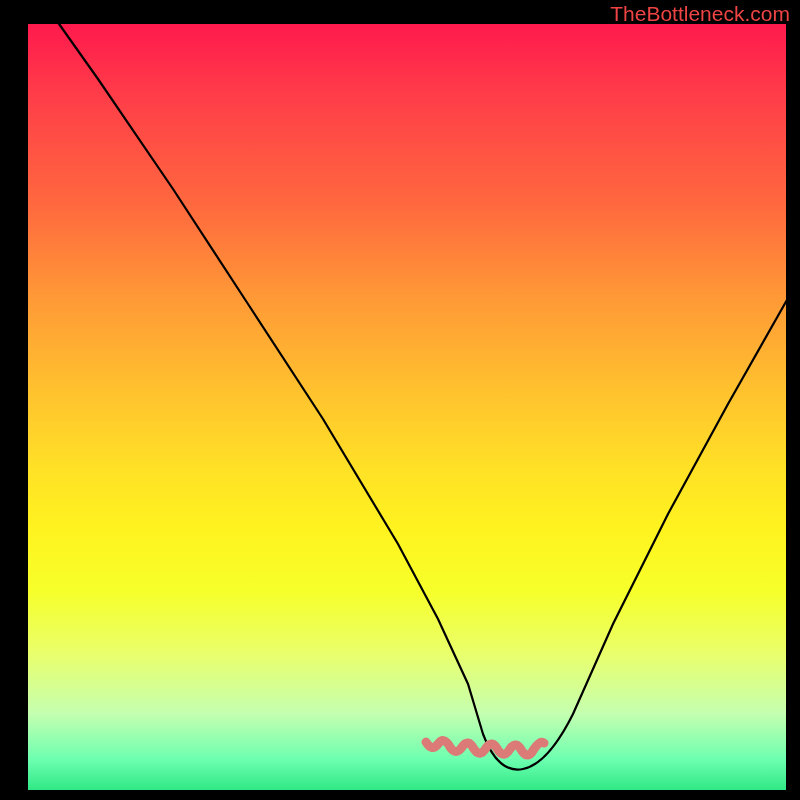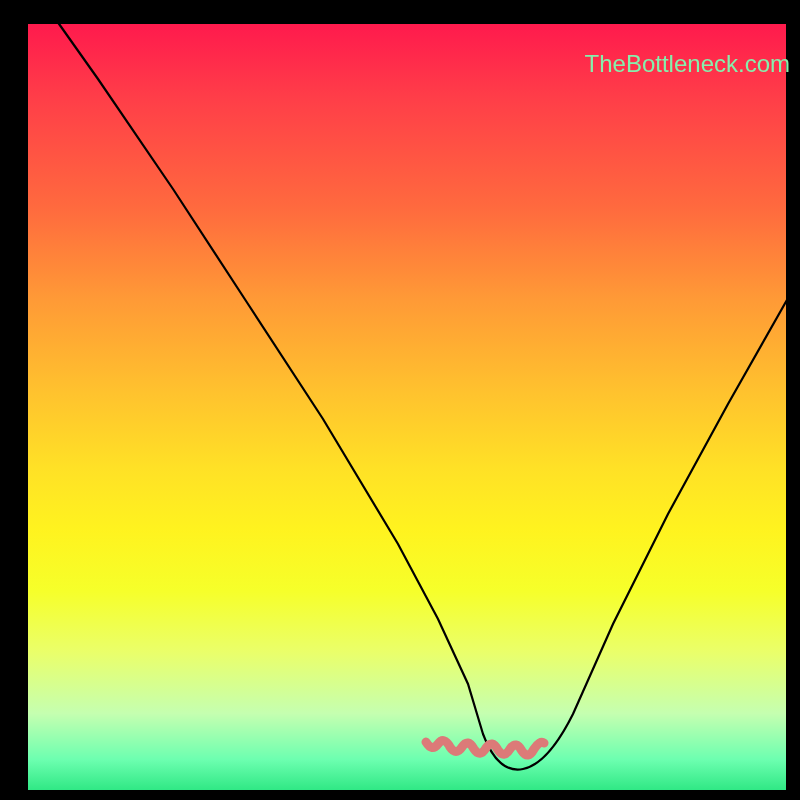--- a/index.html
+++ b/index.html
@@ -45,24 +45,23 @@
     top: 0;
     width: 758px;
     height: 766px;
     overflow: visible;
   }
   .watermark {
     position: absolute;
     top: 2px;
     right: 10px;
     font-family: Arial, Helvetica, sans-serif;
-    font-size: 24px;
-    color: #86efac;
+    font-size: 21px;
+    color: #ef4444;
     font-weight: 500;
-    margin-top: 48px;
   }
 </style>
 </head>
 <body>
 
 <div class="frame">
 
   <div class="plot">
     <svg class="curves" viewBox="0 0 758 766" preserveAspectRatio="none">
 

